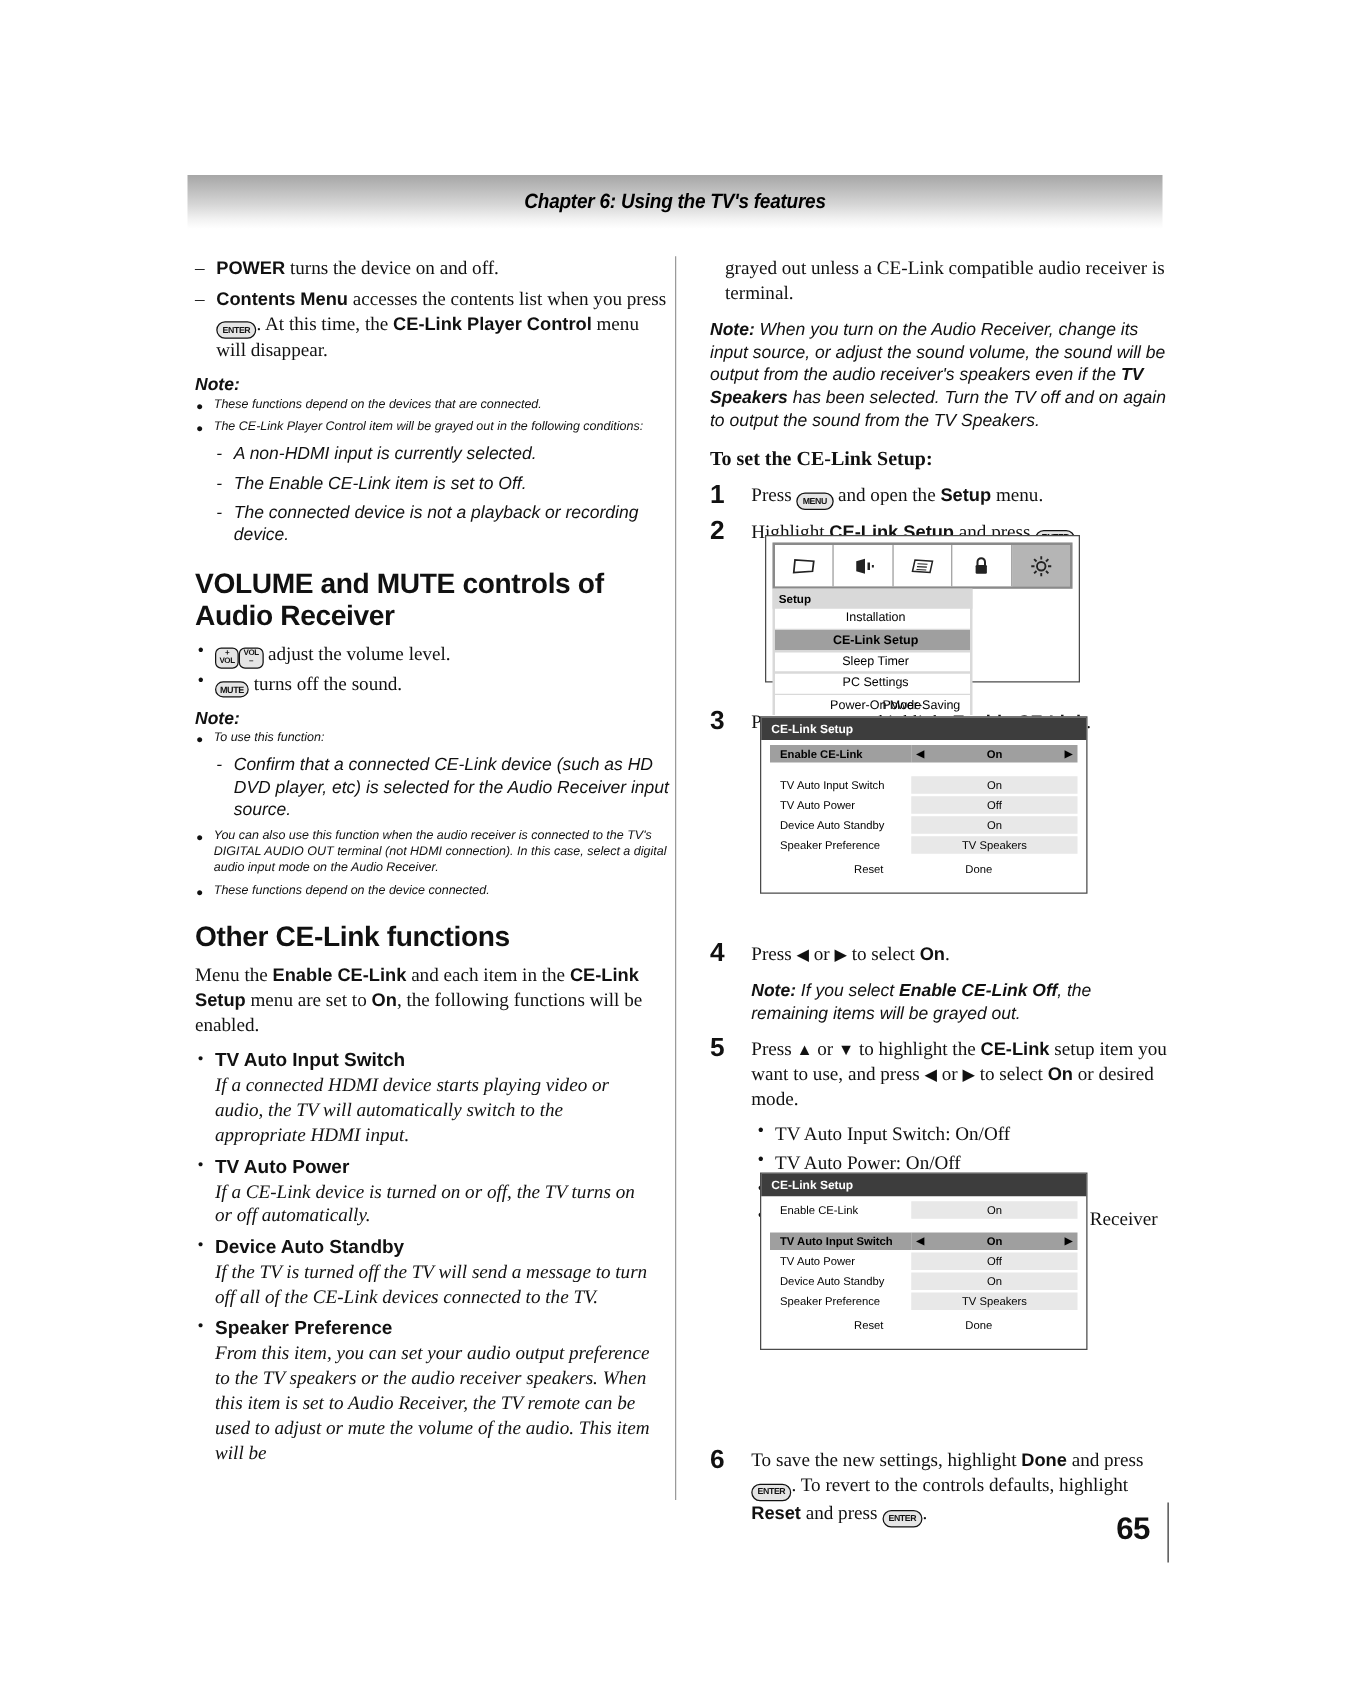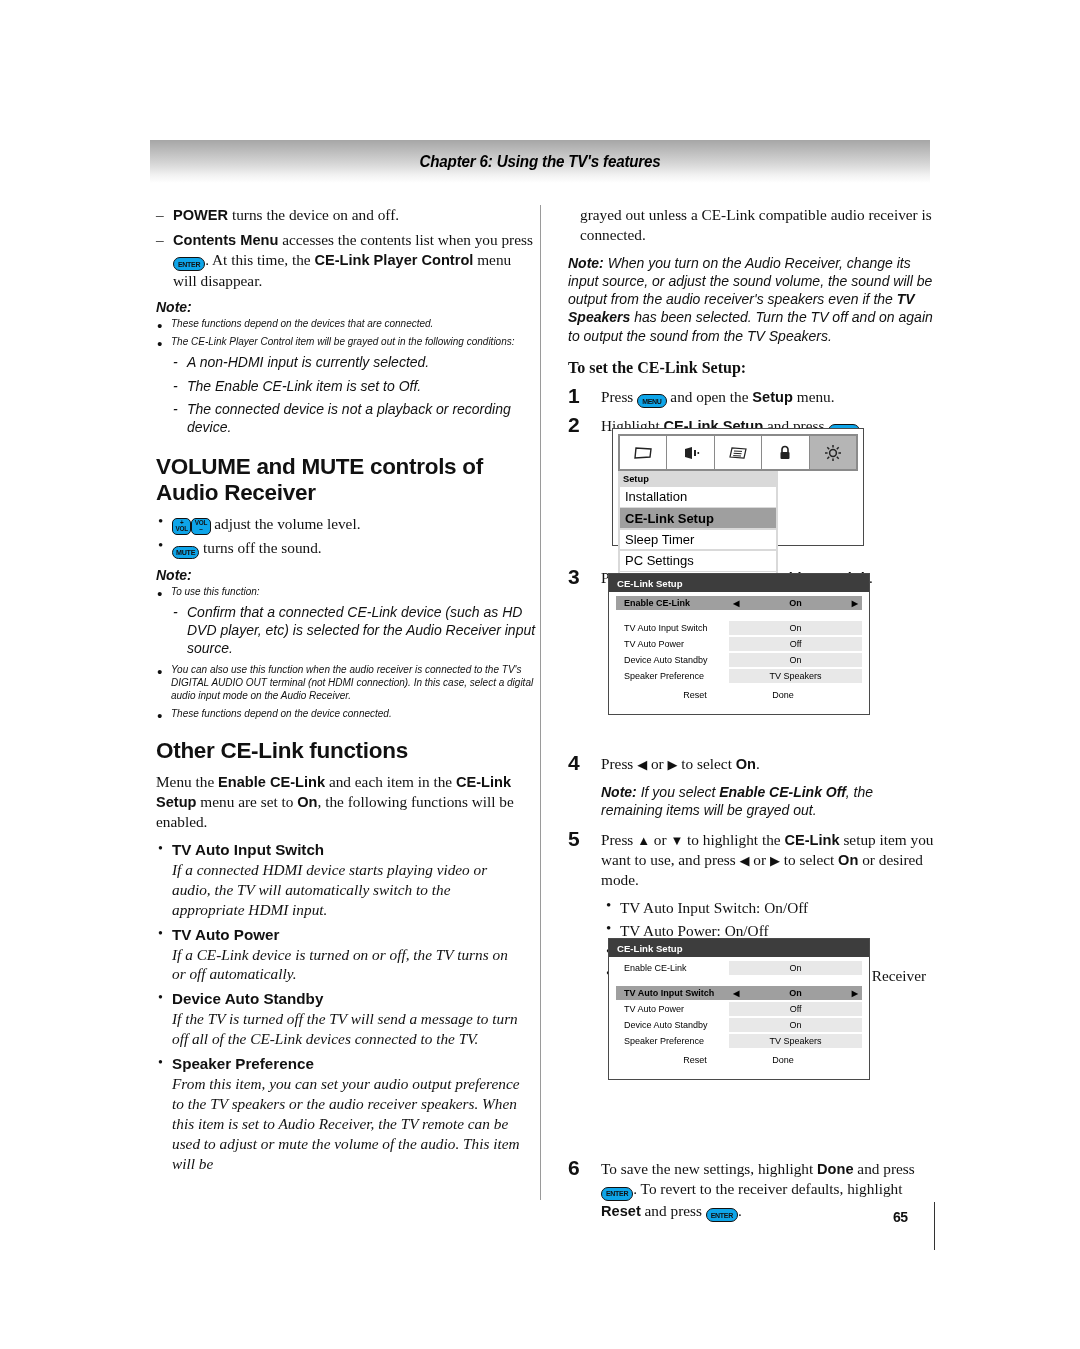--- a/index.html
+++ b/index.html
@@ -111,21 +111,21 @@
   }
   .step .txt{
     font-family:"Liberation Serif",serif;font-size:15.3px;line-height:1.30;
   }
 
   
   .key{
     display:inline-block;vertical-align:-2px;
     border:1.6px solid #111;border-radius:7px;
     font-family:"Liberation Sans",sans-serif;font-weight:bold;
-    font-size:7.2px;line-height:1;color:#111;background:#0ea5e9;
+    font-size:7.2px;line-height:1;color:#111;background:#e5e5e5;
     padding:2px 3px;letter-spacing:-0.3px;
   }
   .key.round{border-radius:9px;padding:2.5px 4px;font-size:7px;}
   .key.vol{padding:1px 2.5px;border-radius:5px;font-size:6.4px;text-align:center;}
   .key.vol .r1{display:block;line-height:1;}
   .key.vol .r2{display:block;line-height:1;}
   .arrow{font-size:13px;vertical-align:0px;}
 
   
   .osd{position:absolute;background:#ffffff;}
@@ -144,23 +144,24 @@
     flex:1;border-right:1.5px solid #8a8a8a;background:#ffffff;
     display:flex;align-items:center;justify-content:center;box-sizing:border-box;
   }
   .icon-cell:last-child{border-right:none;background:#b5b5b5;}
   .menu-list{margin:0 0 0 5px;width:160px;background:#d9d9d9;padding:0;box-sizing:border-box;}
   .menu-title{
     font-family:"Liberation Sans",sans-serif;font-weight:bold;font-size:9.3px;
     padding:3px 0 3px 5px;background:#d9d9d9;color:#000;
   }
   .menu-row{
-    font-family:"Liberation Sans",sans-serif;font-size:13px;
+    font-family:"Liberation Sans",sans-serif;font-size:10px;
     background:#ffffff;margin:0 2px 1.5px 2px;padding:2.4px 0 2.4px 5px;color:#000;
     position:relative;
+    text-align:center;
   }
   .menu-row.sel{background:#9f9f9f;font-weight:bold;}
   .menu-row .rv{position:absolute;left:86px;top:2.4px;}
 
   
   .celink-shot{
     border:1px solid #4a4a4a;background:#ffffff;box-sizing:border-box;
   }
   .celink-title{
     background:#3d3d3d;color:#ffffff;
@@ -191,21 +192,21 @@
     font-family:"Liberation Sans",sans-serif;font-size:9px;color:#000;
     display:flex;align-items:center;justify-content:center;
   }
 
   .shot2{left:608px;top:573px;width:262px;height:142px;}
   .shot3{left:608px;top:938px;width:262px;height:142px;}
 
   
   .page-num{
     position:absolute;left:893px;top:1209px;
-    font-family:"Liberation Sans",sans-serif;font-weight:bold;font-size:14px;
+    font-family:"Liberation Sans",sans-serif;font-weight:bold;font-size:25px;
     letter-spacing:-0.5px;
   }
   .page-rule{position:absolute;left:934px;top:1202px;width:1px;height:48px;background:#333;}
 </style>
 </head>
 <body>
 
 <div class="page">
 
   <div class="chapter-bar">
@@ -279,21 +280,21 @@
       </li>
       <li class="bullet-term">
         <span class="term">Speaker Preference</span>
         <div class="term-body">From this item, you can set your audio output preference to the TV speakers or the audio receiver speakers. When this item is set to Audio Receiver, the TV remote can be used to adjust or mute the volume of the audio. This item will be</div>
       </li>
     </ul>
   </div>
 
   <div class="col col-right">
 
-    <p class="body" style="padding-left:12px;">grayed out unless a CE-Link compatible audio receiver is connected.</p>
+    <p class="body" style="padding-left:12px;">grayed out unless a CE-Link compatible audio receiver is terminal.</p>
 
     <p class="note-text">
       <span class="nb">Note:</span><span> When you turn on the Audio Receiver, change its input source, or adjust the sound volume, the sound will be output from the audio receiver's speakers even if the </span><span class="nb">TV Speakers</span><span> has been selected. Turn the TV off and on again to output the sound from the TV Speakers.</span>
     </p>
 
     <h3 class="subhead">To set the CE-Link Setup:</h3>
 
     <div class="step">
       <span class="num">1</span>
       <span class="txt"><span>Press </span><span class="key round">MENU</span><span> and open the </span><span class="b">Setup</span><span> menu.</span></span>
@@ -331,21 +332,21 @@
       <li class="bullet-serif">TV Auto Input Switch: On/Off</li>
       <li class="bullet-serif">TV Auto Power: On/Off</li>
       <li class="bullet-serif">Device Auto Standby: On/Off</li>
       <li class="bullet-serif">Speaker Preference: TV Speakers/Audio Receiver (See left for detailed operation.)</li>
     </ul>
 
     <div style="height:150px;"></div>
 
     <div class="step">
       <span class="num">6</span>
-      <span class="txt"><span>To save the new settings, highlight </span><span class="b">Done</span><span> and press </span><span class="key round">ENTER</span><span>. To revert to the receiver defaults, highlight </span><span class="b">Reset</span><span> and press </span><span class="key round">ENTER</span><span>.</span></span>
+      <span class="txt"><span>To save the new settings, highlight </span><span class="b">Done</span><span> and press </span><span class="key round">ENTER</span><span>. To revert to the controls defaults, highlight </span><span class="b">Reset</span><span> and press </span><span class="key round">ENTER</span><span>.</span></span>
     </div>
   </div>
 
   <div class="osd setup-shot">
     <div class="icon-bar">
       <div class="icon-cell">
         <svg width="22" height="16" viewBox="0 0 22 16">
             <path d="M3 13 L4 3 L19 4 L18 12 Z" fill="none" stroke="#222" stroke-width="1.4"></path>
           </svg>
       </div>

